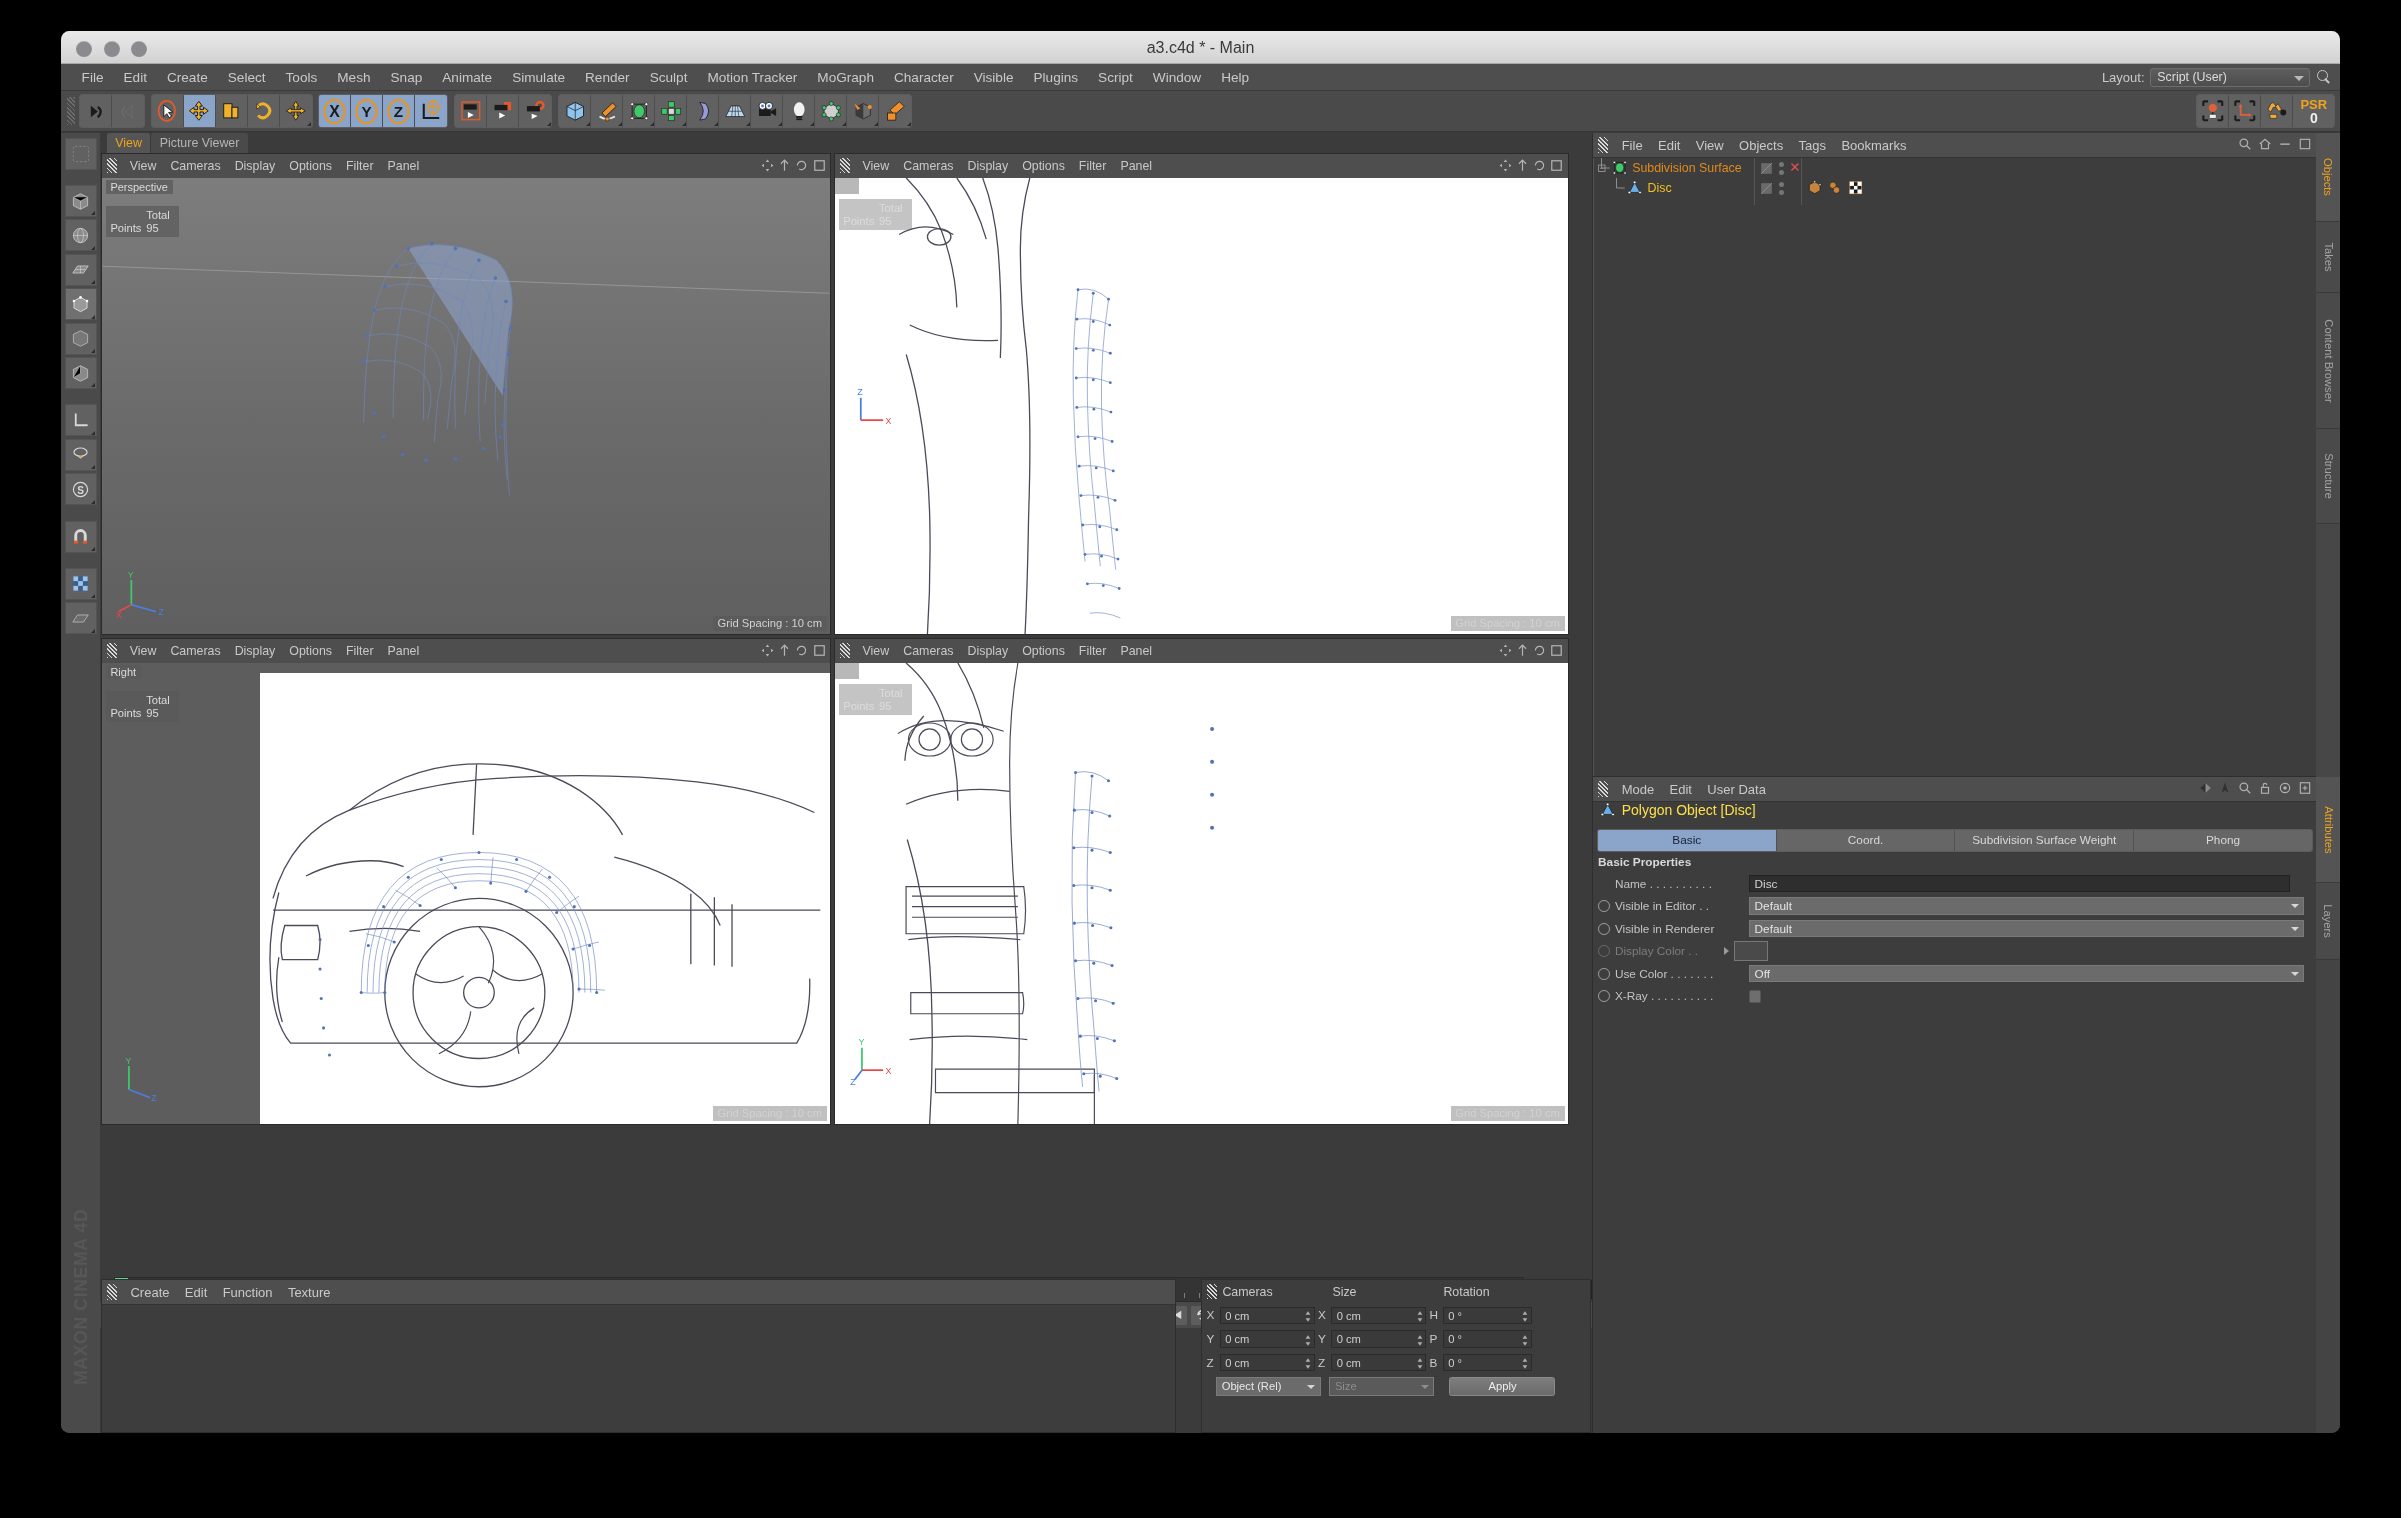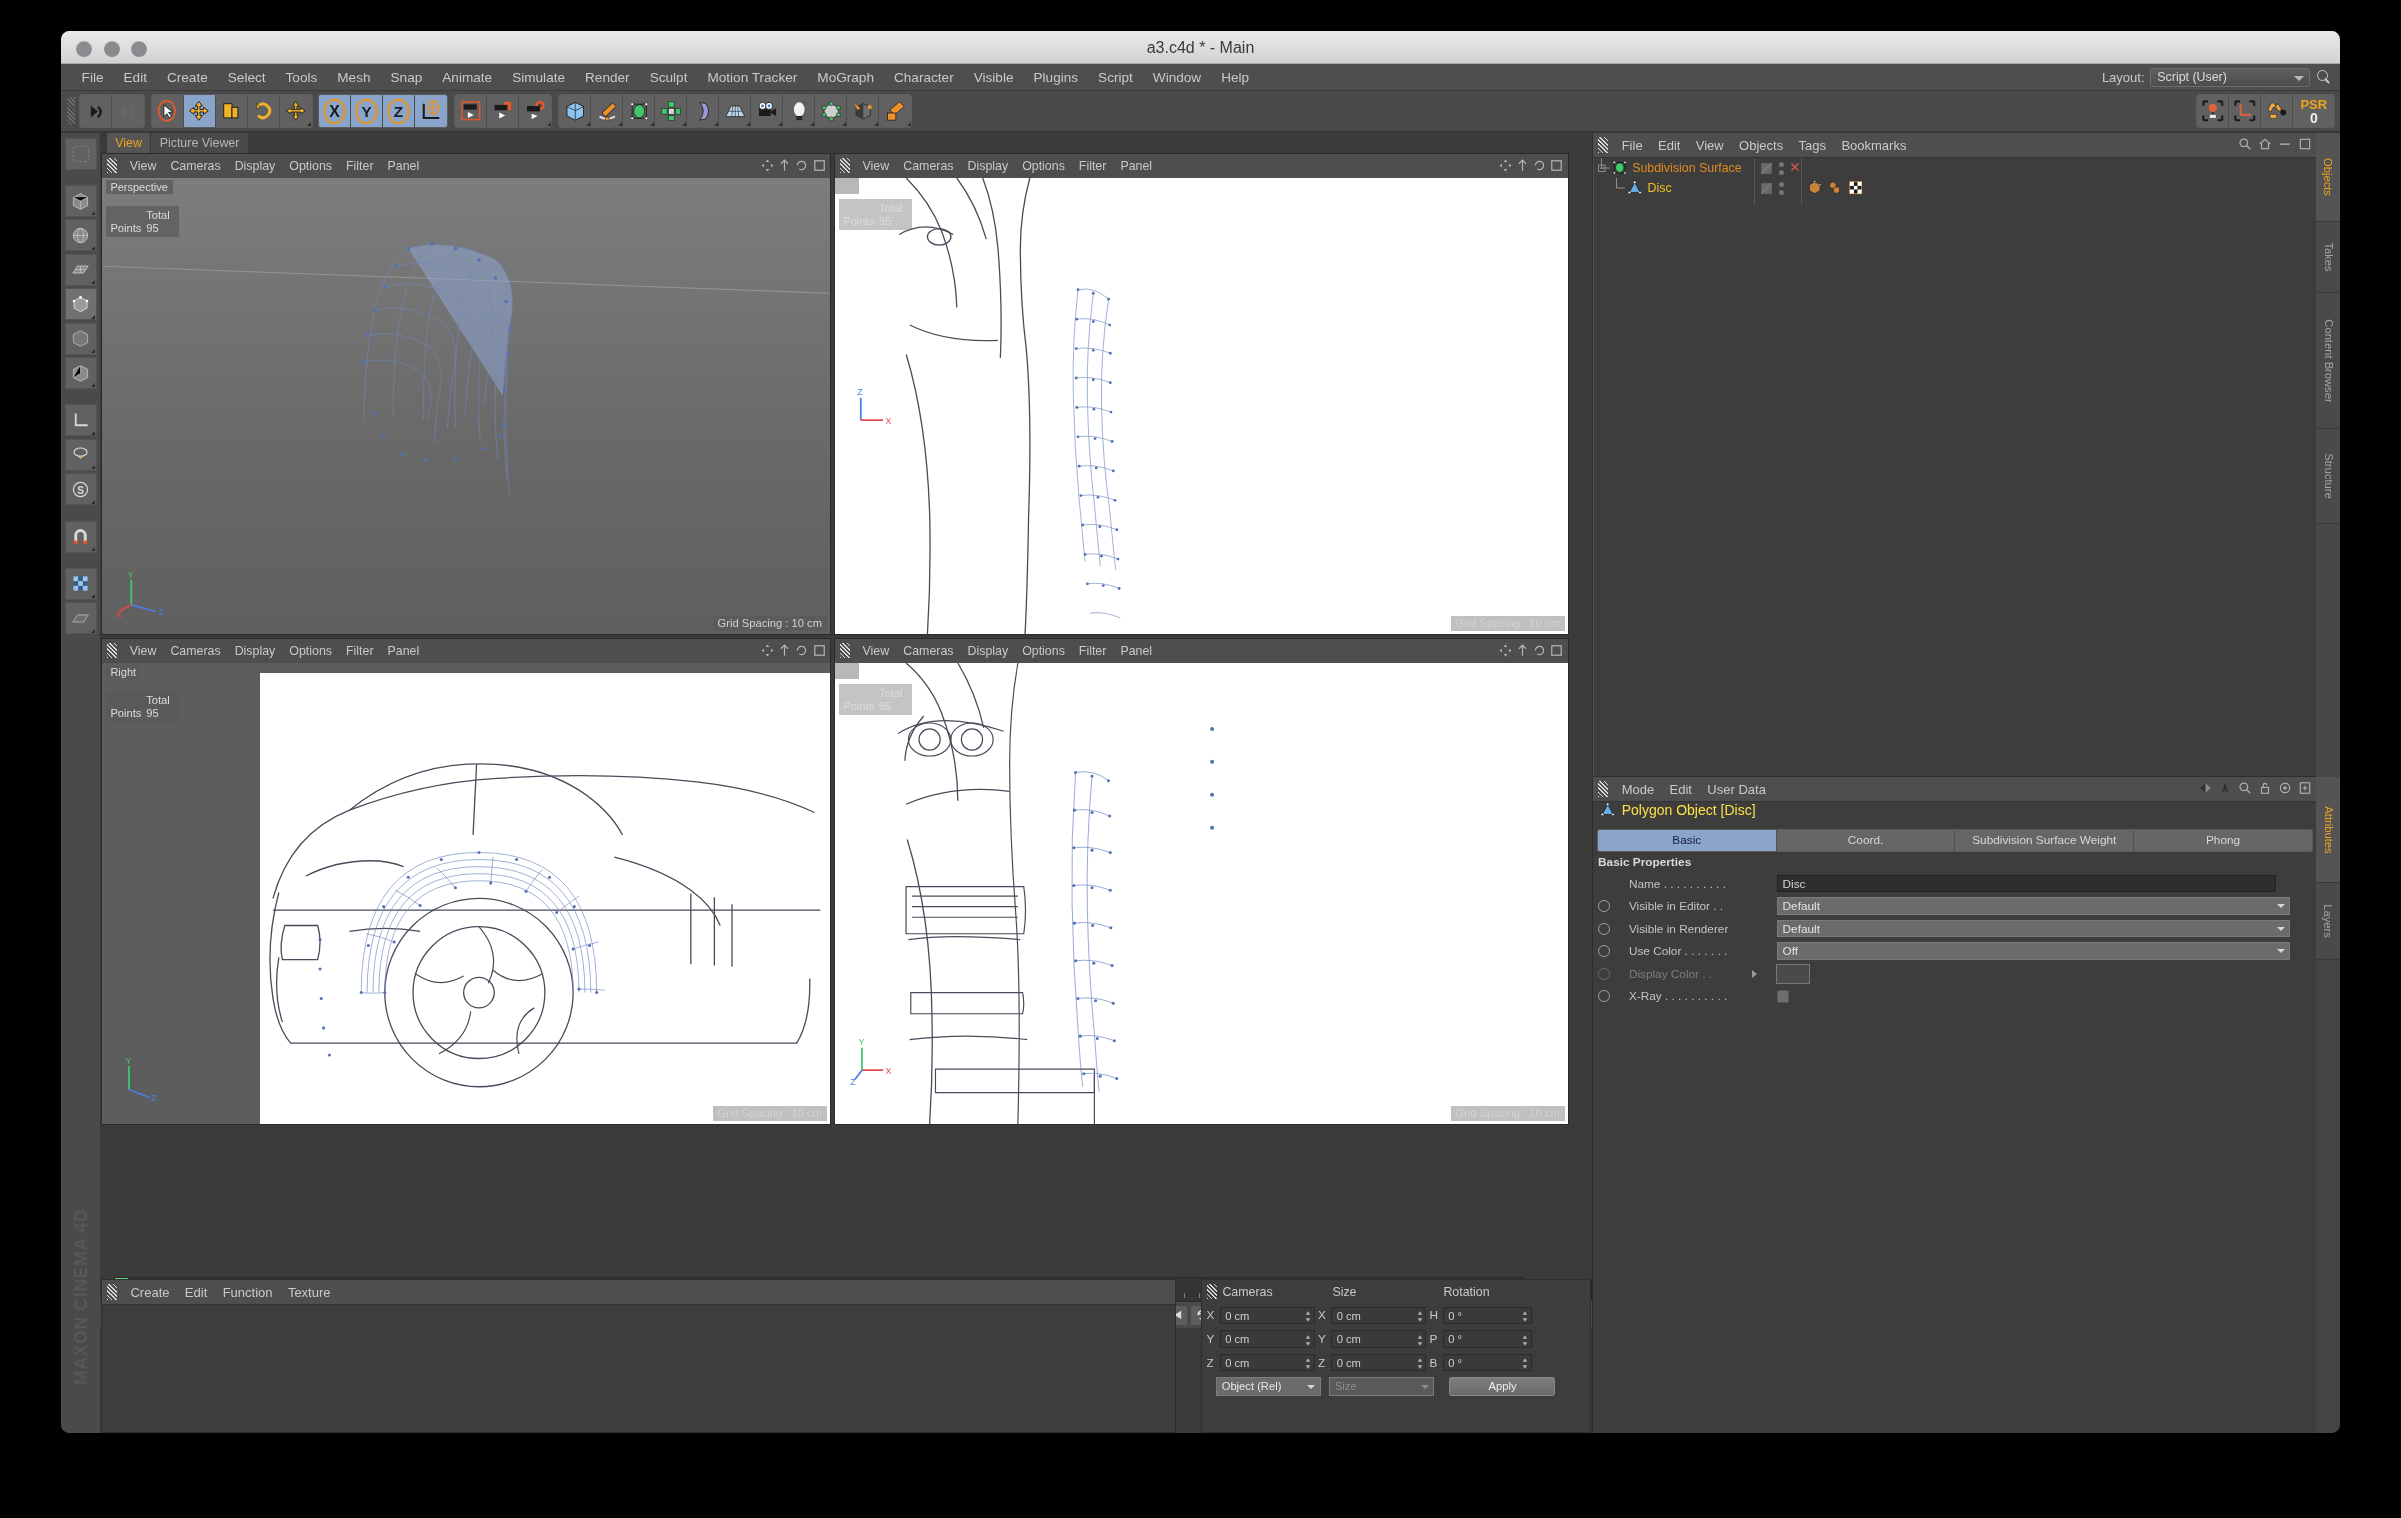--- a/index.html
+++ b/index.html
@@ -108,21 +108,21 @@
   
   .attr { position:absolute;left:0;bottom:0;right:0;top:643px;background:#3d3d3d;
           border-left:0.6px solid #2e2e2e;border-top:0.6px solid #2e2e2e;}
   .attr-obj{height:25px;display:flex;padding-left:7px;font-size:14px;color:#fde047;}
   .attr-tabs{display:flex;margin:2.4px 3.5px 0 3.5px;border:0.6px solid #5c5c5c;border-radius:2.4px;overflow:hidden;}
   .atab{flex:1;height:21px;line-height:21px;text-align:center;font-size:11.8px;color:#d8d8d8;
         background:#666;border-right:0.6px solid #505050;}
   .atab:last-child{border-right:none;}
   .atab.on{background:#8ba4c9;color:#15203a;}
   .secthead{height:20px;line-height:20px;font-size:11.8px;font-weight:bold;color:#d8d8d8;padding-left:4.7px;}
-  .prow{height:22.5px;display:flex;align-items:center;padding-left:4.7px;gap:19px;}
+  .prow{height:22.5px;display:flex;align-items:center;padding-left:4.7px;gap:5px;}
   .radio{width:11.8px;height:11.8px;border:1.2px solid #a0a0a0;border-radius:50%;flex:none;}
   .radio.dim{border-color:#6a6a6a;}
   .plabel{font-size:11.8px;color:#c3c3c3;width:129px;white-space:nowrap;overflow:hidden;flex:none;}
   .plabel.dim{color:#7d7d7d;}
   .pfield{flex:1;height:17.7px;background:#2e2e2e;border:0.6px solid #222;color:#d3d3d3;
           font-size:11.8px;padding:0 4.7px;line-height:16.5px;}
   .pdrop{flex:1;height:17.7px;background:#6b6b6b;border:0.6px solid #7a7a7a;color:#e4e4e4;
          font-size:11.8px;padding:0 4.7px;line-height:16.5px;position:relative;}
   .pdrop .carr{position:absolute;right:4.7px;top:5.9px;width:0;height:0;
          border-left:4.7px solid transparent;border-right:4.7px solid transparent;border-top:4.7px solid #d6d6d6;}
@@ -1557,38 +1557,38 @@
           <div class="radio"></div>
           <div class="plabel">Visible in Renderer</div>
           <div class="pdrop">
             <span>Default</span>
             <i class="carr"></i>
           </div>
           <div style="width:7px;"></div>
         </div>
 
         <div class="prow">
+          <div class="radio dim"></div>
+          <div class="plabel dim" style="width:104px;">Display Color . .</div>
+          <i style="width:0;height:0;border-top:4.1px solid transparent;border-bottom:4.1px solid transparent;border-left:5.3px solid #9a9a9a;flex:none;"></i>
+          <div class="swatch"></div>
+          <div style="flex:1;"></div>
+        </div>
+
+        <div class="prow">
           <div class="radio"></div>
           <div class="plabel">Use Color . . . . . . .</div>
           <div class="pdrop">
             <span>Off</span>
             <i class="carr"></i>
           </div>
           <div style="width:7px;"></div>
         </div>
 
         <div class="prow">
-          <div class="radio dim"></div>
-          <div class="plabel dim" style="width:104px;">Display Color . .</div>
-          <i style="width:0;height:0;border-top:4.1px solid transparent;border-bottom:4.1px solid transparent;border-left:5.3px solid #9a9a9a;flex:none;"></i>
-          <div class="swatch"></div>
-          <div style="flex:1;"></div>
-        </div>
-
-        <div class="prow">
           <div class="radio"></div>
           <div class="plabel">X-Ray . . . . . . . . . .</div>
           <div class="chk"></div>
           <div style="flex:1;"></div>
         </div>
       </div>
     </div>
 
     <div class="rightdock">
       <div class="vtab on" style="height:89px;">

